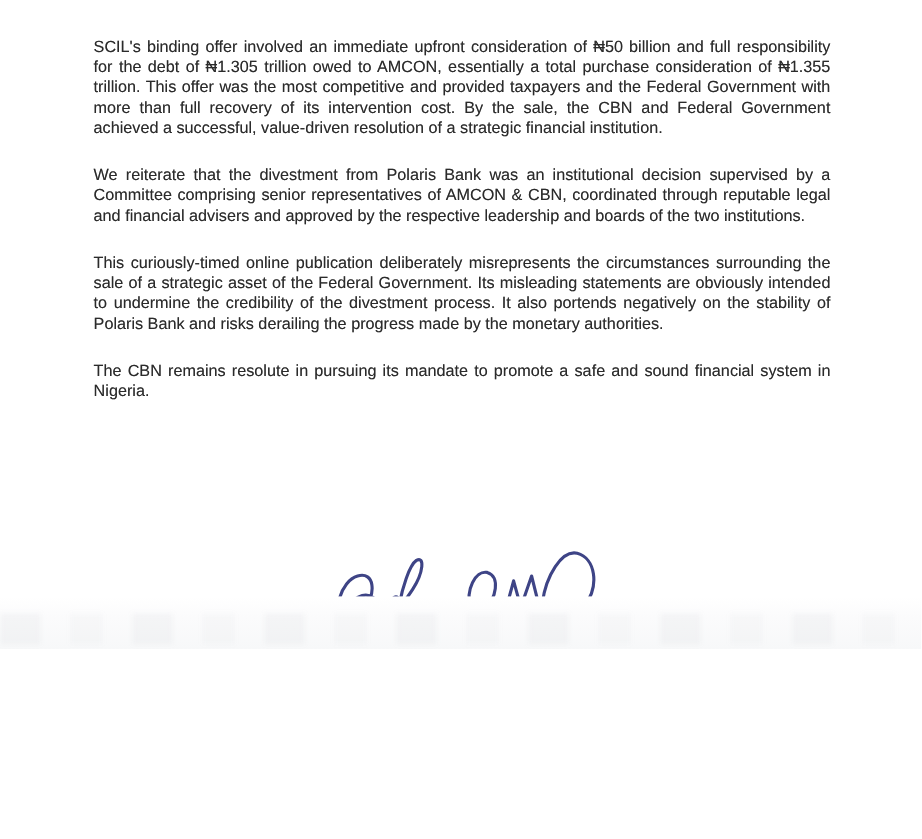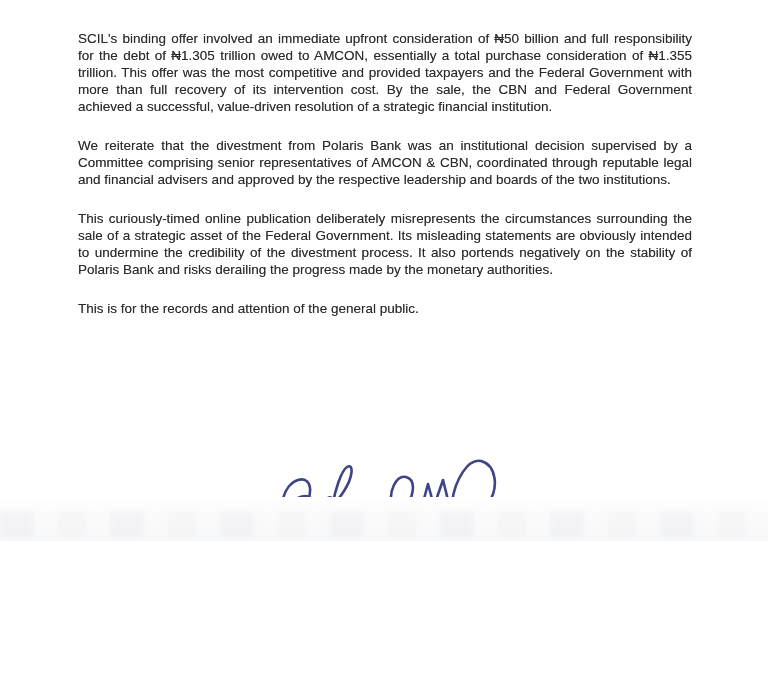--- a/index.html
+++ b/index.html
@@ -102,21 +102,21 @@
 </style>
 </head>
 <body>
 
 <div class="page">
 
   <div class="content">
     <p>SCIL's binding offer involved an immediate upfront consideration of ₦50 billion and full responsibility for the debt of ₦1.305 trillion owed to AMCON, essentially a total purchase consideration of ₦1.355 trillion. This offer was the most competitive and provided taxpayers and the Federal Government with more than full recovery of its intervention cost. By the sale, the CBN and Federal Government achieved a successful, value-driven resolution of a strategic financial institution.</p>
     <p>We reiterate that the divestment from Polaris Bank was an institutional decision supervised by a Committee comprising senior representatives of AMCON &amp; CBN, coordinated through reputable legal and financial advisers and approved by the respective leadership and boards of the two institutions.</p>
     <p>This curiously-timed online publication deliberately misrepresents the circumstances surrounding the sale of a strategic asset of the Federal Government. Its misleading statements are obviously intended to undermine the credibility of the divestment process. It also portends negatively on the stability of Polaris Bank and risks derailing the progress made by the monetary authorities.</p>
-    <p>This is for the records and attention of the general public.</p>
+    <p>The CBN remains resolute in pursuing its mandate to promote a safe and sound financial system in Nigeria.</p>
   </div>
 
   <div class="signature-block">
     <svg viewBox="0 0 244 100" xmlns="http://www.w3.org/2000/svg">
       <g fill="none" stroke-width="2.6" stroke-linecap="round" stroke-linejoin="round" stroke="#3e4486">
         <path d="M10,72 C0,58 8,32 22,28 C36,24 38,42 27,56 C19,65 10,70 13,58 C16,46 28,41 35,46"></path>
         <path d="M37,54 C43,45 48,48 45,57 C50,45 56,41 57,51 C59,39 65,19 71,15 C78,11 77,25 68,39 C61,50 52,60 46,71 C42,78 37,72 44,63"></path>
         <path d="M55,60 C61,49 67,48 67,57 C71,48 77,47 77,56 C81,48 87,47 87,56 C91,48 97,47 97,56 C101,50 107,47 108,55"></path>
         <path d="M116,54 C112,40 120,23 130,25 C141,28 138,47 127,57 C120,63 112,62 116,52"></path>
         <path d="M145,58 L152,32 L158,54 L167,28 L173,52"></path>

